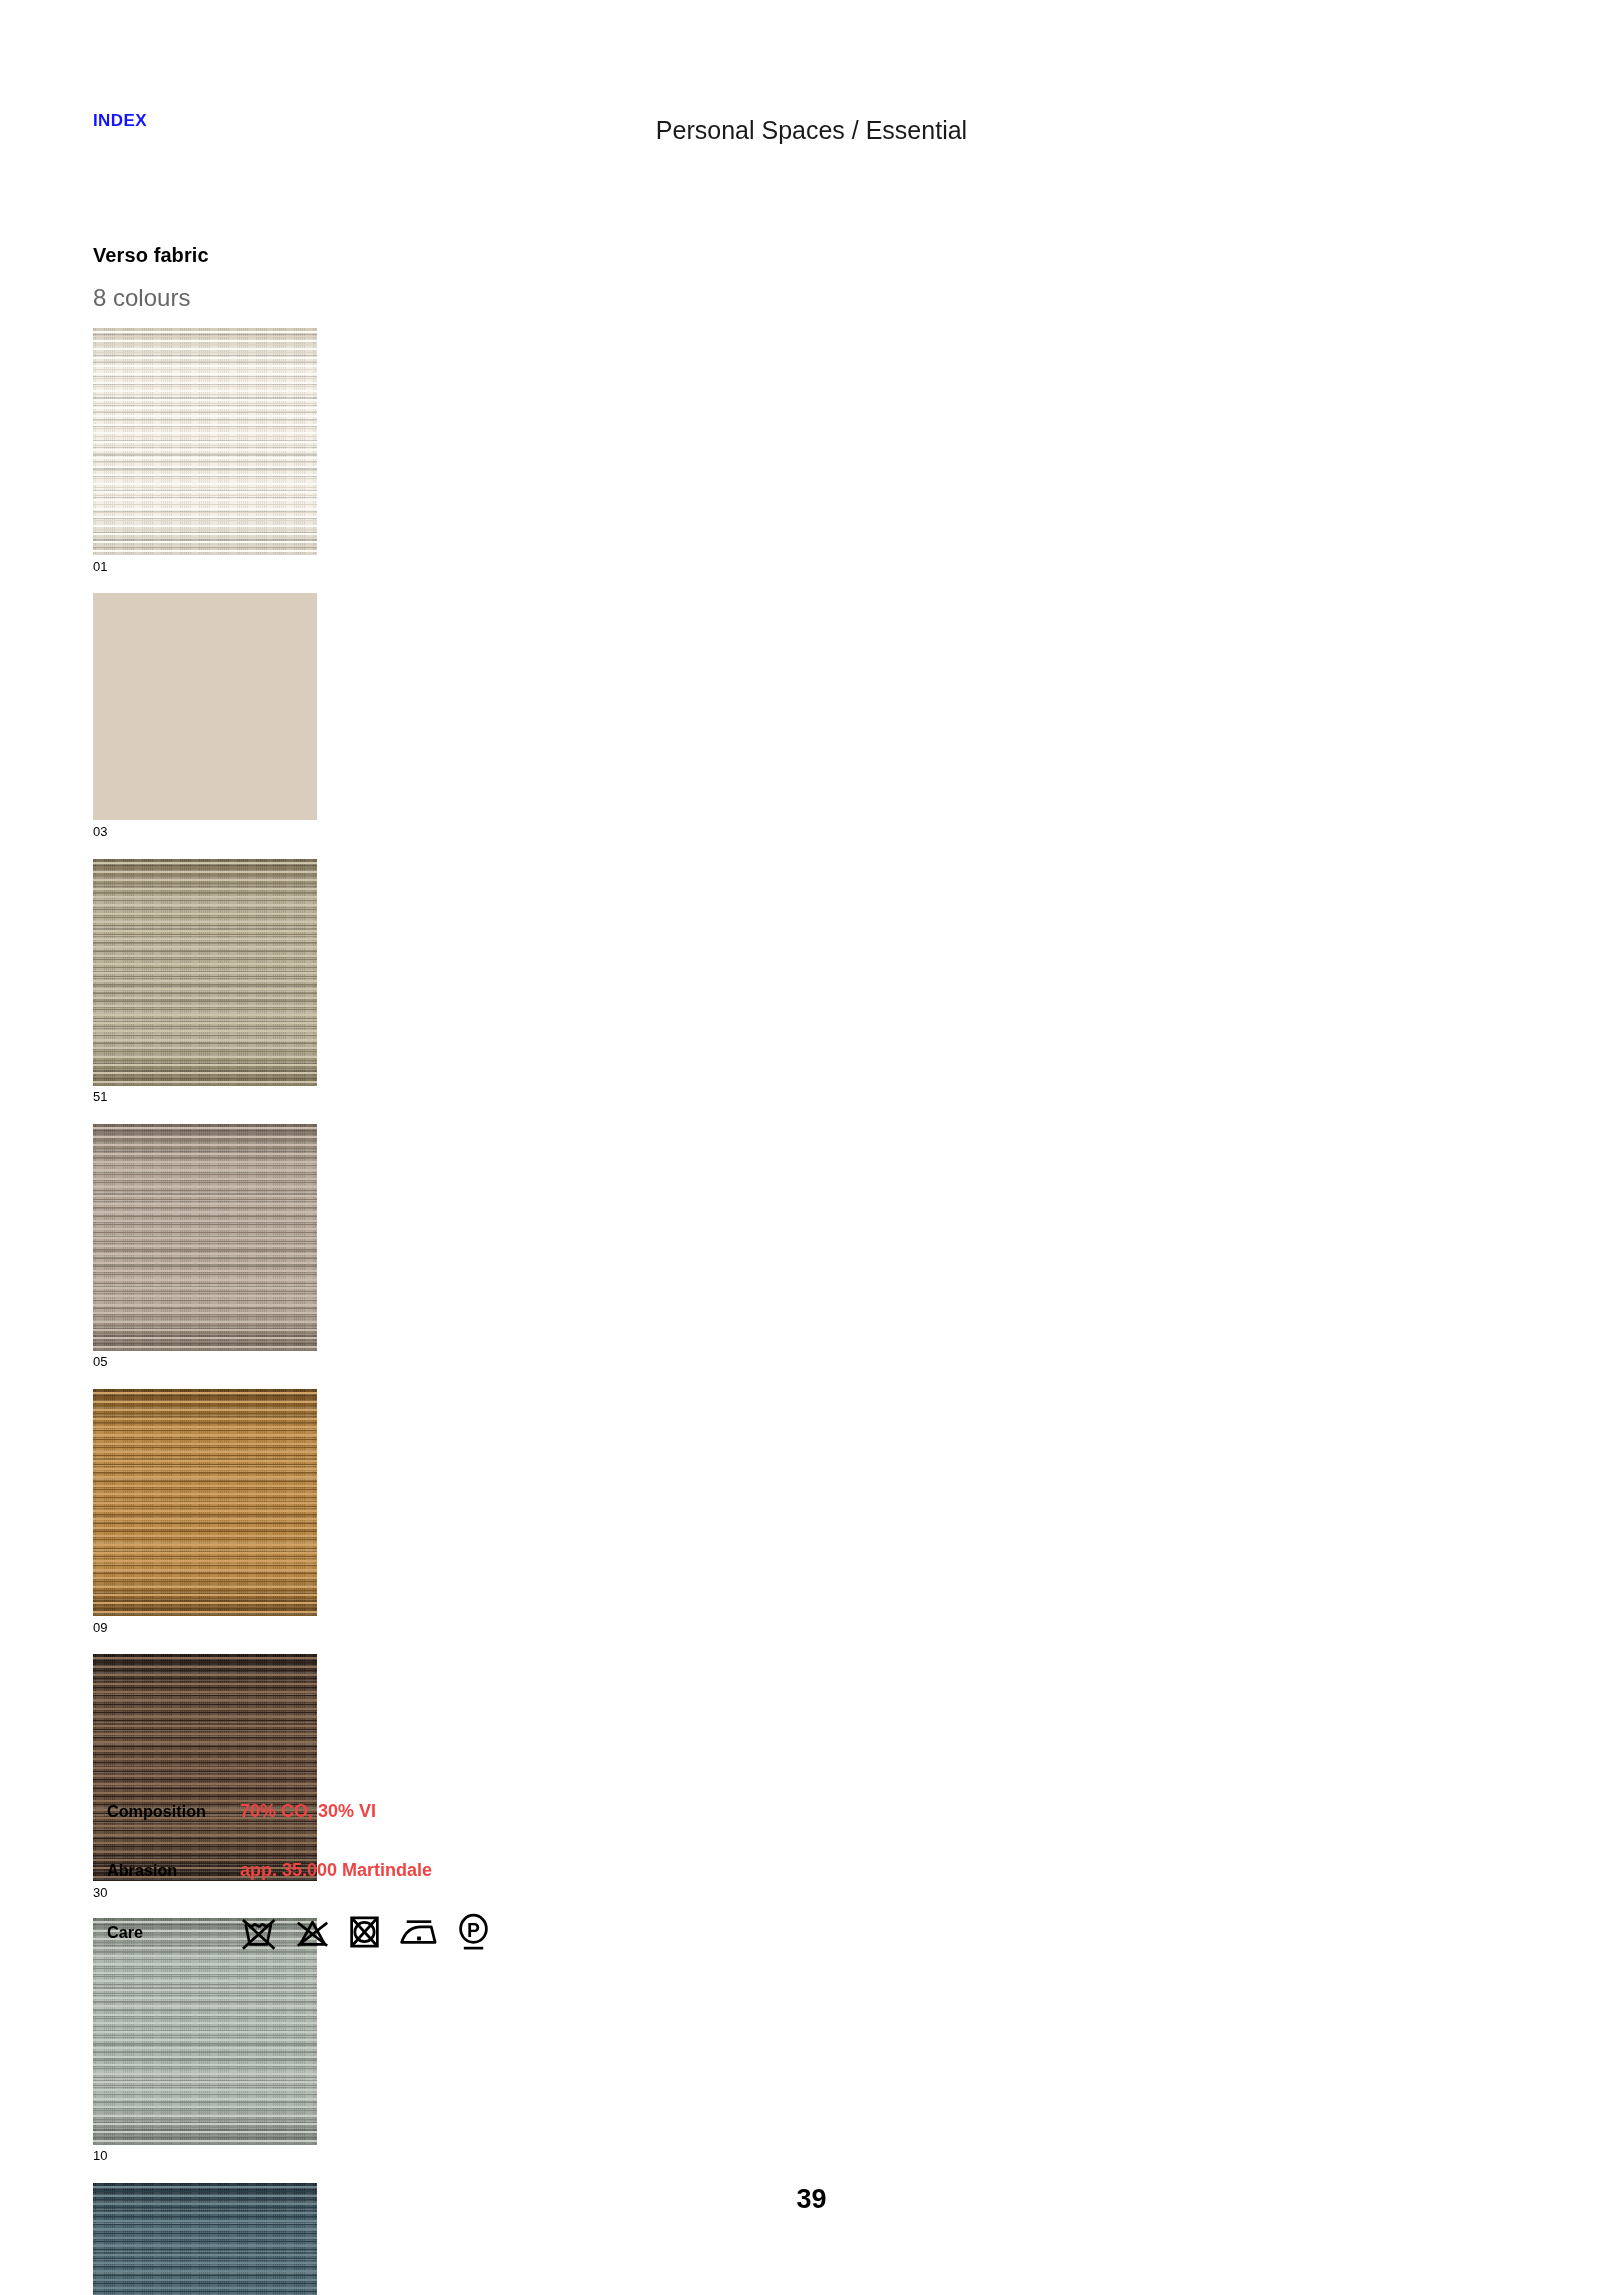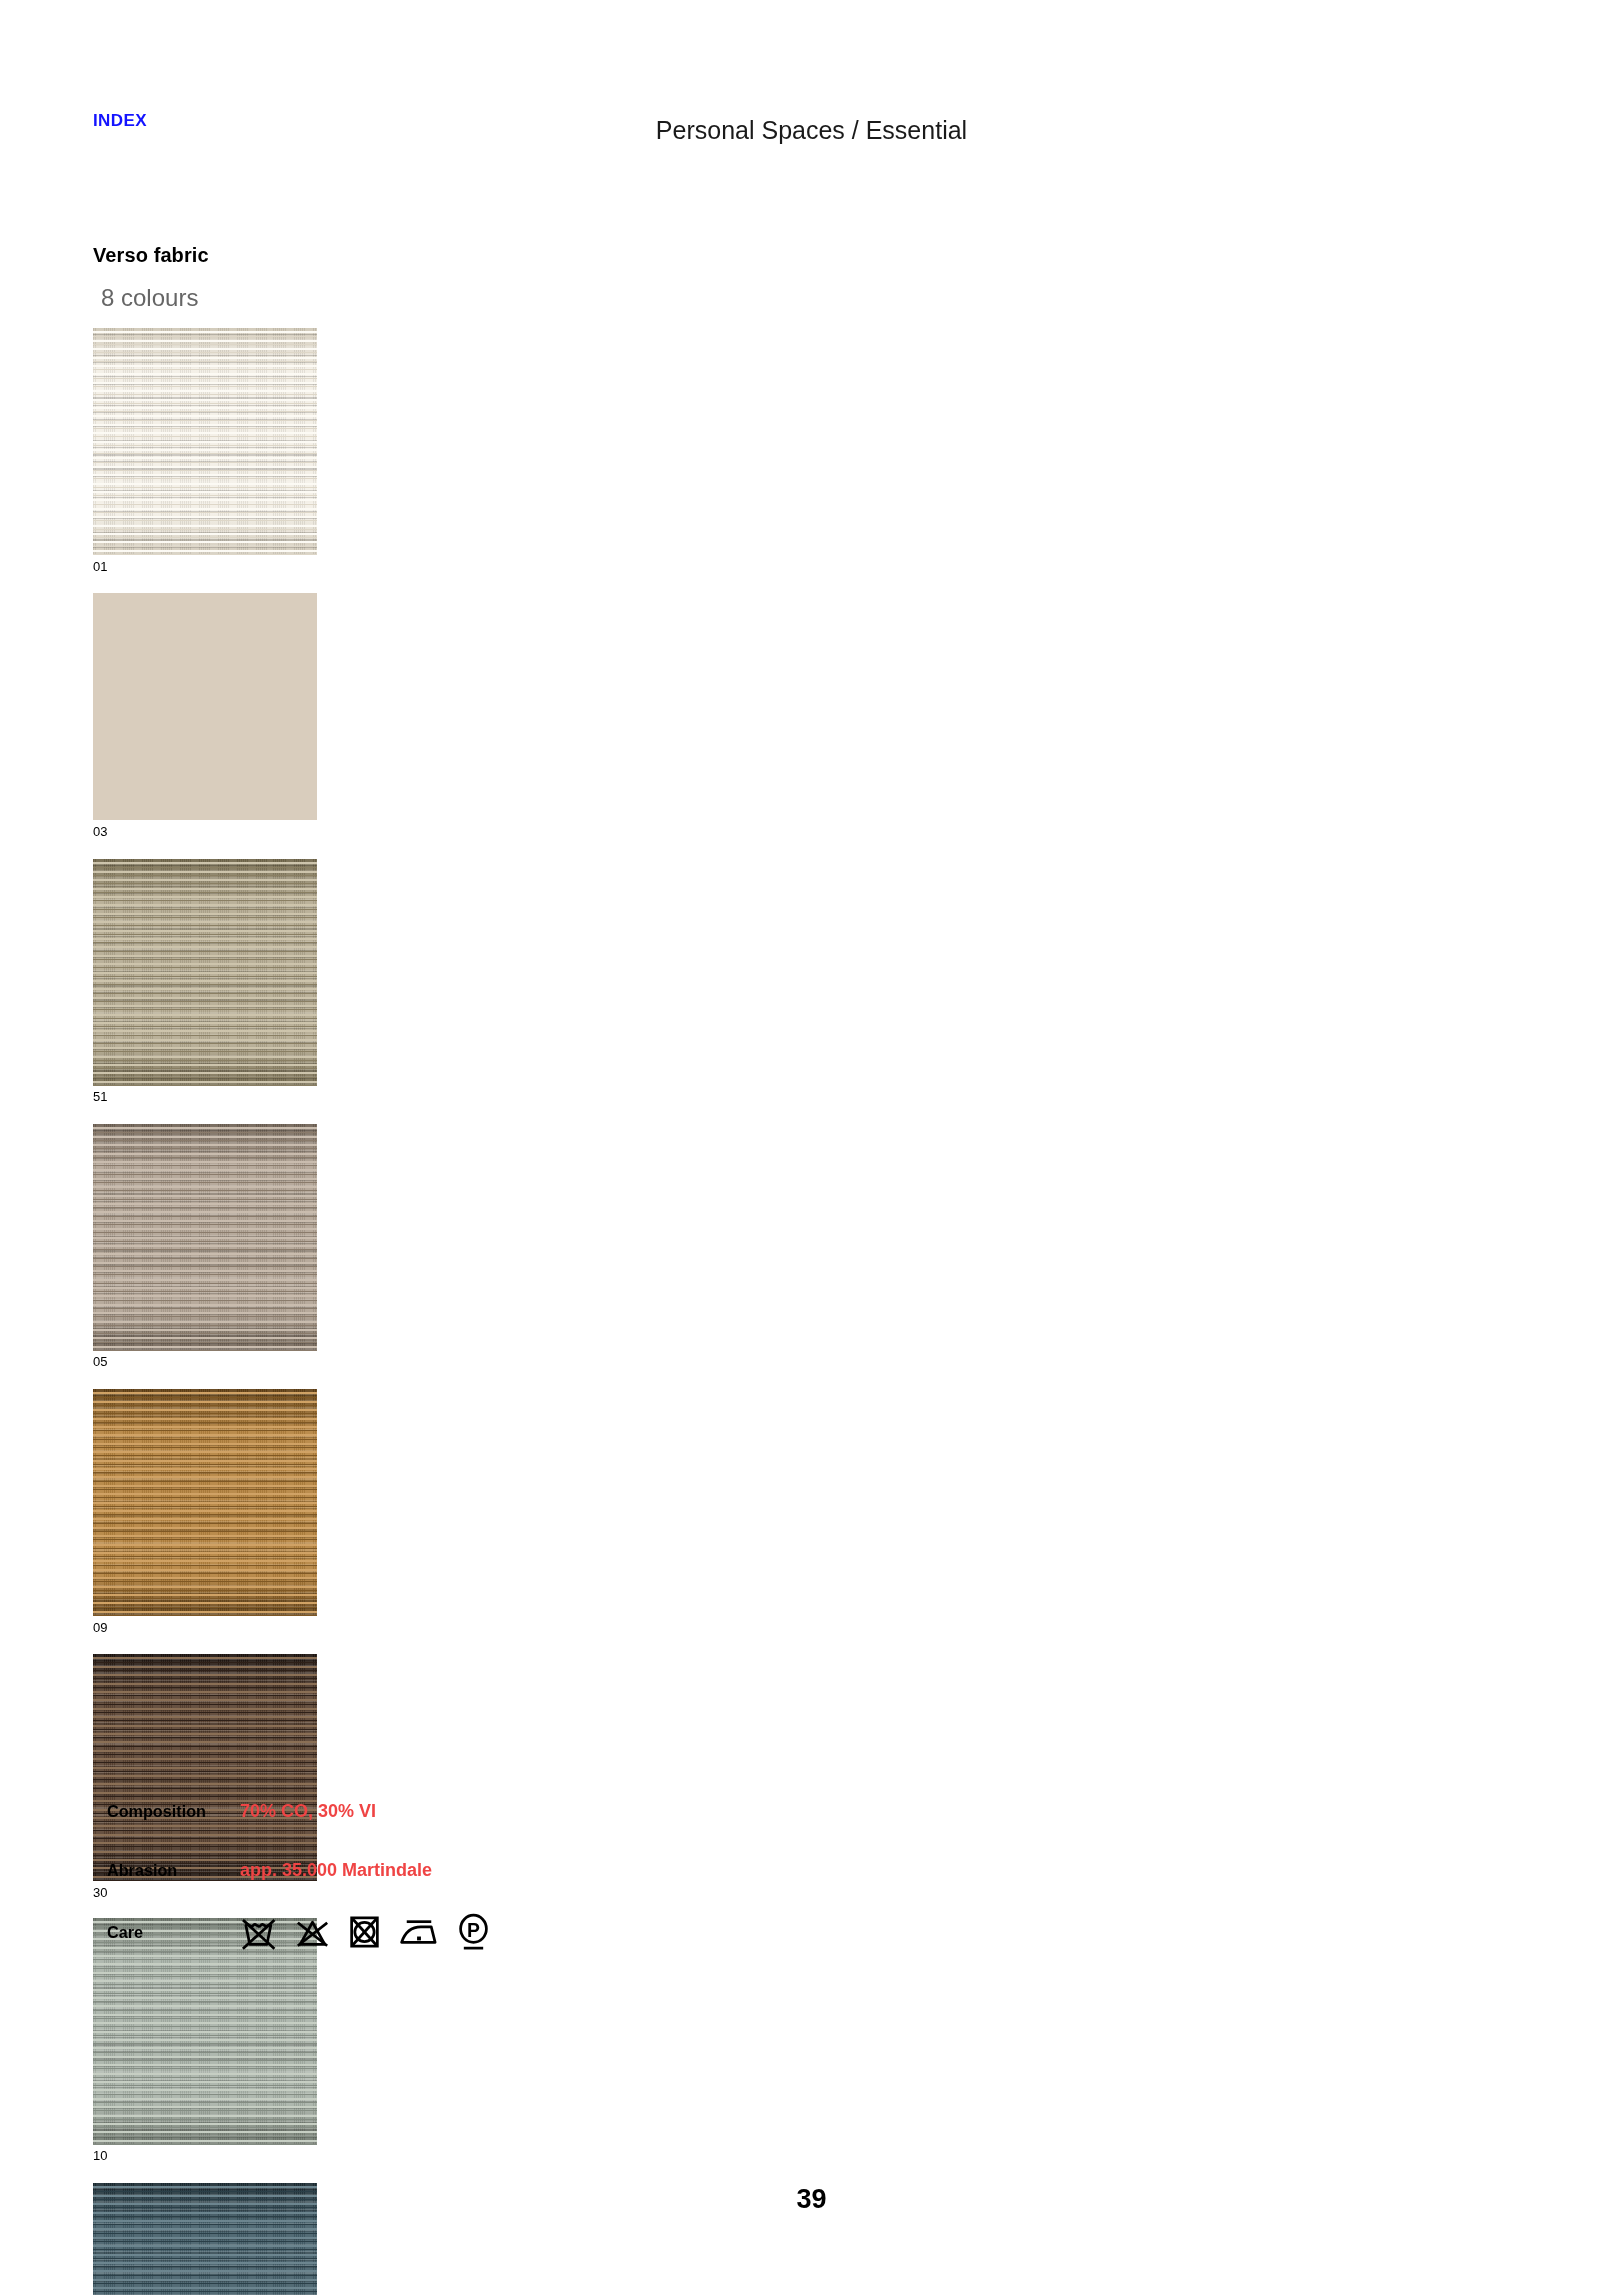--- a/index.html
+++ b/index.html
@@ -49,21 +49,20 @@
     color: #000000;
     letter-spacing: 0.1px;
   }
   .fabric-subtitle {
     position: absolute;
     left: 93px;
     top: 284px;
     font-size: 24px;
     font-weight: 400;
     color: #666666;
-    margin-left: 8px;
   }
 
   
   .swatch-grid {
     position: absolute;
     left: 93px;
     top: 328px;
     width: 1449px;
   }
   .swatch-row {

